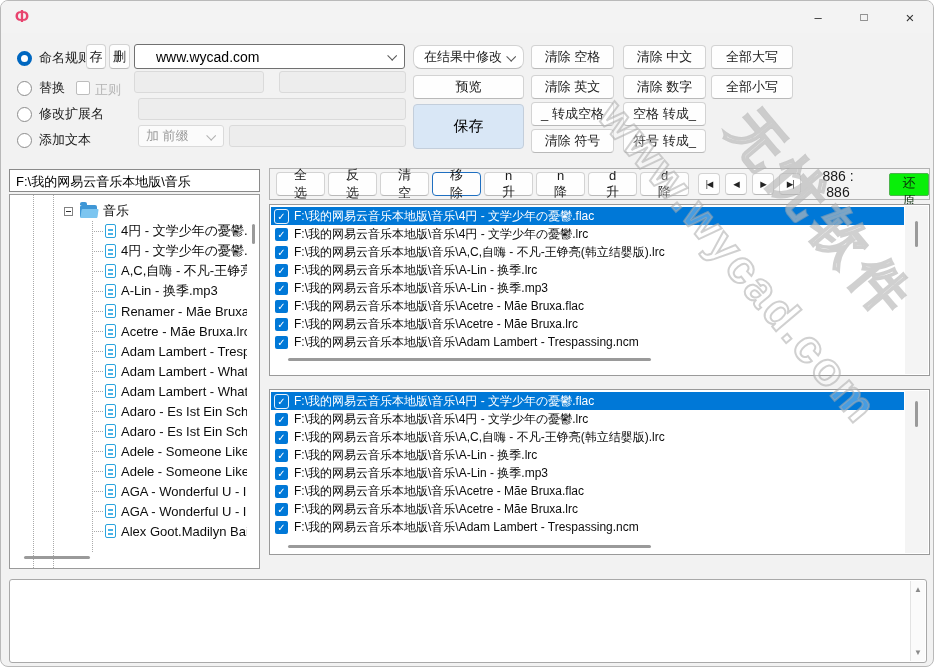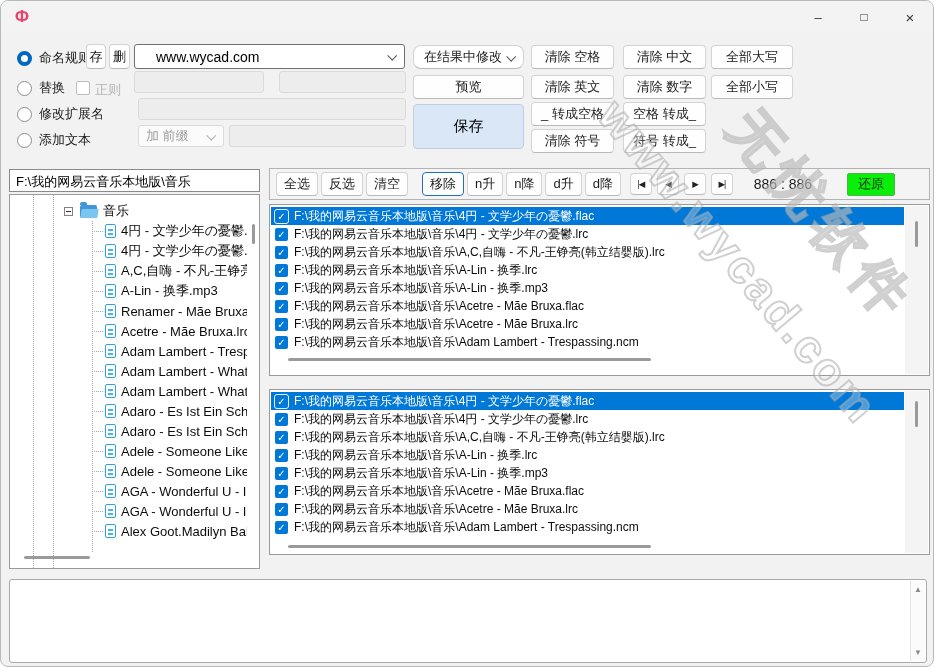--- a/index.html
+++ b/index.html
@@ -68,22 +68,22 @@
   .ficon::before { content:""; position:absolute; left:2px; top:4px; width:5px; height:2px; background:#49b4e8; box-shadow:0 4px 0 #49b4e8; }
   .tlabel { font-size:13px; color:#0c0c0c; }
   .hscroll-thumb { position:absolute; height:3px; background:#9a9a9a; border-radius:2px; }
   .vscroll-thumb { position:absolute; width:3px; background:#9a9a9a; border-radius:2px; }
   #tree-hthumb { left:14px; bottom:9px; width:66px; }
   #tree-vthumb { left:242px; top:29px; height:20px; }
 
   
   #list-toolbar { position:absolute; left:268px; top:167px; width:661px; height:32px; background:#f4f4f4; border:1px solid #b3b3b3; display:flex; align-items:center; padding-left:6px; }
   #tb-buttons { display:flex; gap:3px; }
-  .tb { height:24px; padding:0 7px; }
-  .tb.focus { border:1.6px solid #1f6fc0;margin-left:11px; }
+  .tb { height:24px; padding:0 17px; }
+  .tb.focus { border:1.6px solid #1f6fc0; }
   #tb-nav { display:flex; gap:5px; margin-left:9px; }
   .nav { width:22px; height:22px; font-size:8.5px; letter-spacing:-1px; padding:0; color:#222; }
   #tb-count { width:84px; text-align:center; font-size:14px; color:#1a1a1a; margin-left:8px; }
   #restore-btn { margin-left:22px; height:23px; padding:0 10px; background:#09ef09; border:1px solid #4db34d; border-radius:2px; font-size:13px; color:#0a2d0a; }
 
   
   .list-panel { position:absolute; left:268px; width:661px; background:#fff; border:1px solid #9a9a9a; overflow:hidden; }
   #list1 { top:203px; height:172px; }
   #list2 { top:388px; height:166px; }
   .list-rows { position:absolute; left:1px; top:2px; right:25px; }

